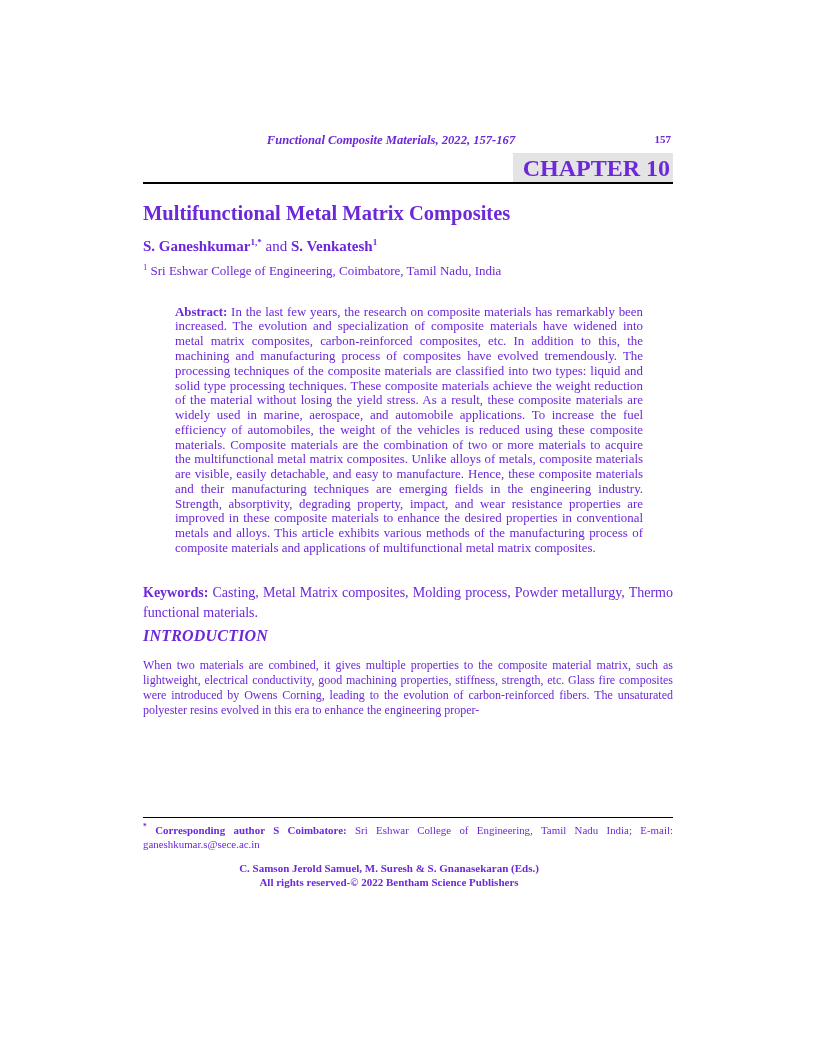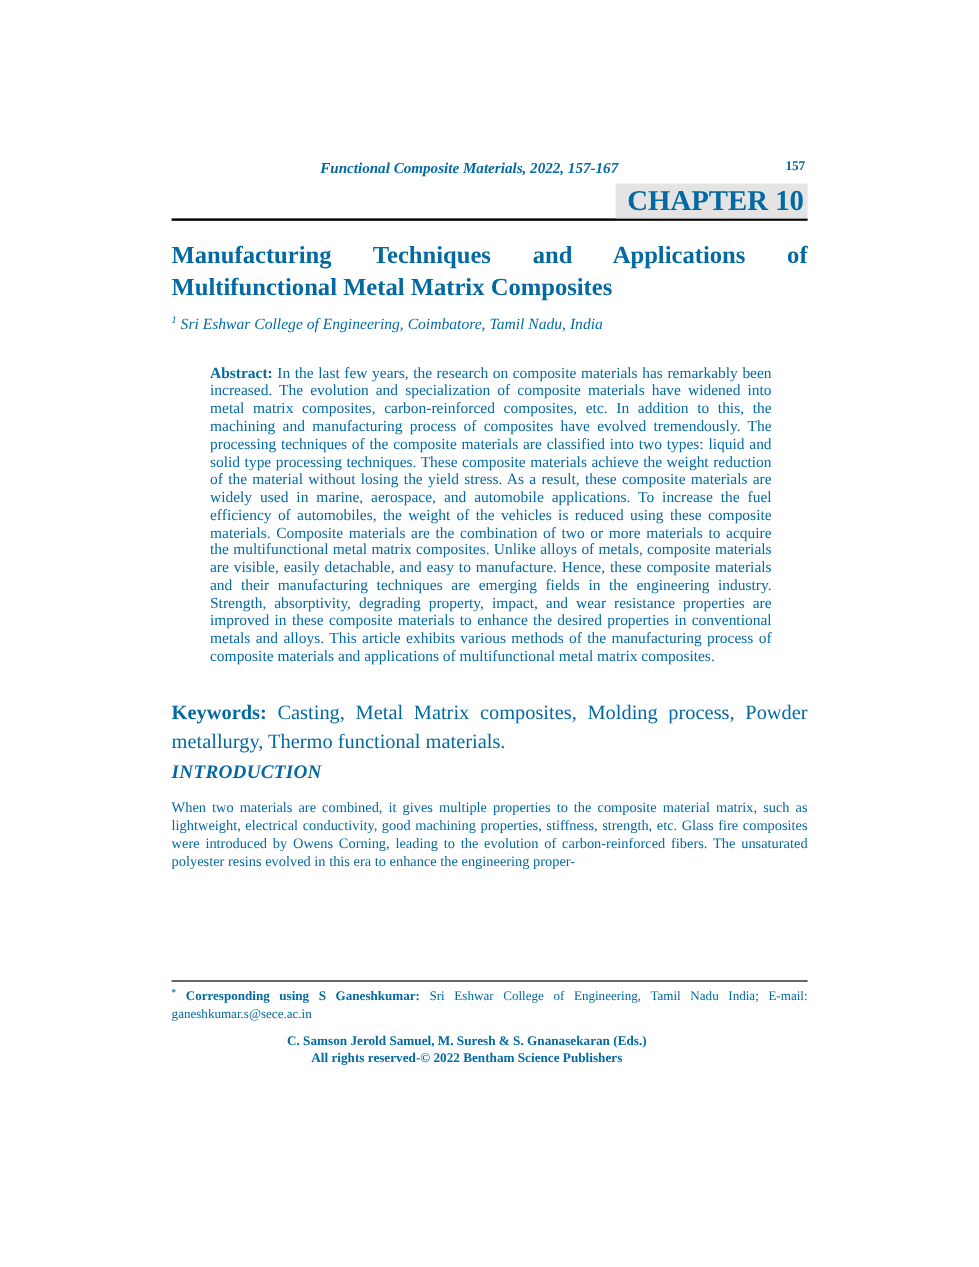--- a/index.html
+++ b/index.html
@@ -3,21 +3,21 @@
 <meta charset="utf-8">
 <style>
   * { margin: 0; padding: 0; box-sizing: border-box; }
   html, body { background: #ffffff; }
   .page {
     position: relative;
     width: 816px;
     height: 1056px;
     background: #ffffff;
     font-family: "Liberation Serif", serif;
-    color: #0369a1;
+    color: #6d28d9;
     padding: 133px 143px 0 143px;
     overflow: hidden;
   }
   
   .running-header { position: relative; width: 100%; height: 17px; }
   .journal {
     text-align: center;
     padding-right: 34px;
     font-weight: bold;
     font-style: italic;
@@ -43,33 +43,33 @@
   }
   
   .article-title { margin-top: 16px; font-size: 20.5px; font-weight: bold; line-height: 1.32; }
   .t-line1 { display: block; text-align: justify; text-align-last: justify; }
   .t-line2 { display: block; }
   
   .authors { margin-top: 10px; font-size: 15px; }
   .b { font-weight: bold; }
   .authors sup { font-size: 9px; font-weight: bold; }
   
-  .affil { font-style: italic; font-size: 13px; line-height: 1.1; margin-top: 8px; }
+  .affil { font-size: 13px; line-height: 1.1; margin-top: 8px; }
   .affil sup { font-size: 8.5px; }
   
   .abstract {
     margin: 26px 30px 0 32px;
     font-size: 12.9px;
     line-height: 1.145;
     text-align: justify;
   }
   
   .keywords {
     margin-top: 27px;
-    font-size: 17px;
+    font-size: 14px;
     line-height: 1.45;
     text-align: justify;
   }
   
   .section-heading { margin-top: 4px; font-size: 16px; font-weight: bold; letter-spacing: 0.2px; font-style: italic; }
   
   .body-para {
     margin-top: 13px;
     font-size: 12px;
     line-height: 1.24;
@@ -103,38 +103,38 @@
   <header class="running-header">
     <div class="journal">Functional Composite Materials, 2022, 157-167</div>
     <div class="pagenum">157</div>
   </header>
 
   <div class="chapter-row">
     <span class="chapter-badge">CHAPTER 10</span>
   </div>
 
   <h1 class="article-title">
-    <span class="t-line1">Manufacturing Techniques and Applications of</span>
     <span class="t-line2">Multifunctional Metal Matrix Composites</span>
   </h1>
 
+  <div class="authors"><span class="b">S. Ganeshkumar</span><sup>1,*</sup><span> and </span><span class="b">S. Venkatesh</span><sup>1</sup></div>
 
   <p class="affil"><sup>1</sup> <span>Sri Eshwar College of Engineering, Coimbatore, Tamil Nadu, India</span></p>
 
   <p class="abstract"><span class="b">Abstract:</span> <span>In the last few years, the research on composite materials has remarkably been increased. The evolution and specialization of composite materials have widened into metal matrix composites, carbon-reinforced composites, etc. In addition to this, the machining and manufacturing process of composites have evolved tremendously. The processing techniques of the composite materials are classified into two types: liquid and solid type processing techniques. These composite materials achieve the weight reduction of the material without losing the yield stress. As a result, these composite materials are widely used in marine, aerospace, and automobile applications. To increase the fuel efficiency of automobiles, the weight of the vehicles is reduced using these composite materials. Composite materials are the combination of two or more materials to acquire the multifunctional metal matrix composites. Unlike alloys of metals, composite materials are visible, easily detachable, and easy to manufacture. Hence, these composite materials and their manufacturing techniques are emerging fields in the engineering industry. Strength, absorptivity, degrading property, impact, and wear resistance properties are improved in these composite materials to enhance the desired properties in conventional metals and alloys. This article exhibits various methods of the manufacturing process of composite materials and applications of multifunctional metal matrix composites.</span></p>
 
   <p class="keywords"><span class="b">Keywords:</span> <span>Casting, Metal Matrix composites, Molding process, Powder metallurgy, Thermo functional materials.</span></p>
 
   <h2 class="section-heading">INTRODUCTION</h2>
 
   <p class="body-para">When two materials are combined, it gives multiple properties to the composite material matrix, such as lightweight, electrical conductivity, good machining properties, stiffness, strength, etc. Glass fire composites were introduced by Owens Corning, leading to the evolution of carbon-reinforced fibers. The unsaturated polyester resins evolved in this era to enhance the engineering proper-</p>
 
   <div class="footnote-block">
     <hr class="footnote-rule">
-    <p class="footnote-text"><sup class="b">*</sup> <span class="b">Corresponding using S Ganeshkumar:</span> <span>Sri Eshwar College of Engineering, Tamil Nadu India; E-mail: ganeshkumar.s@sece.ac.in</span></p>
+    <p class="footnote-text"><sup class="b">*</sup> <span class="b">Corresponding author S Coimbatore:</span> <span>Sri Eshwar College of Engineering, Tamil Nadu India; E-mail: ganeshkumar.s@sece.ac.in</span></p>
   </div>
 
   <div class="footer-block">
     <div>C. Samson Jerold Samuel, M. Suresh &amp; S. Gnanasekaran (Eds.)</div>
     <div>All rights reserved-© 2022 Bentham Science Publishers</div>
   </div>
 
 </div>
 
 </body></html>

